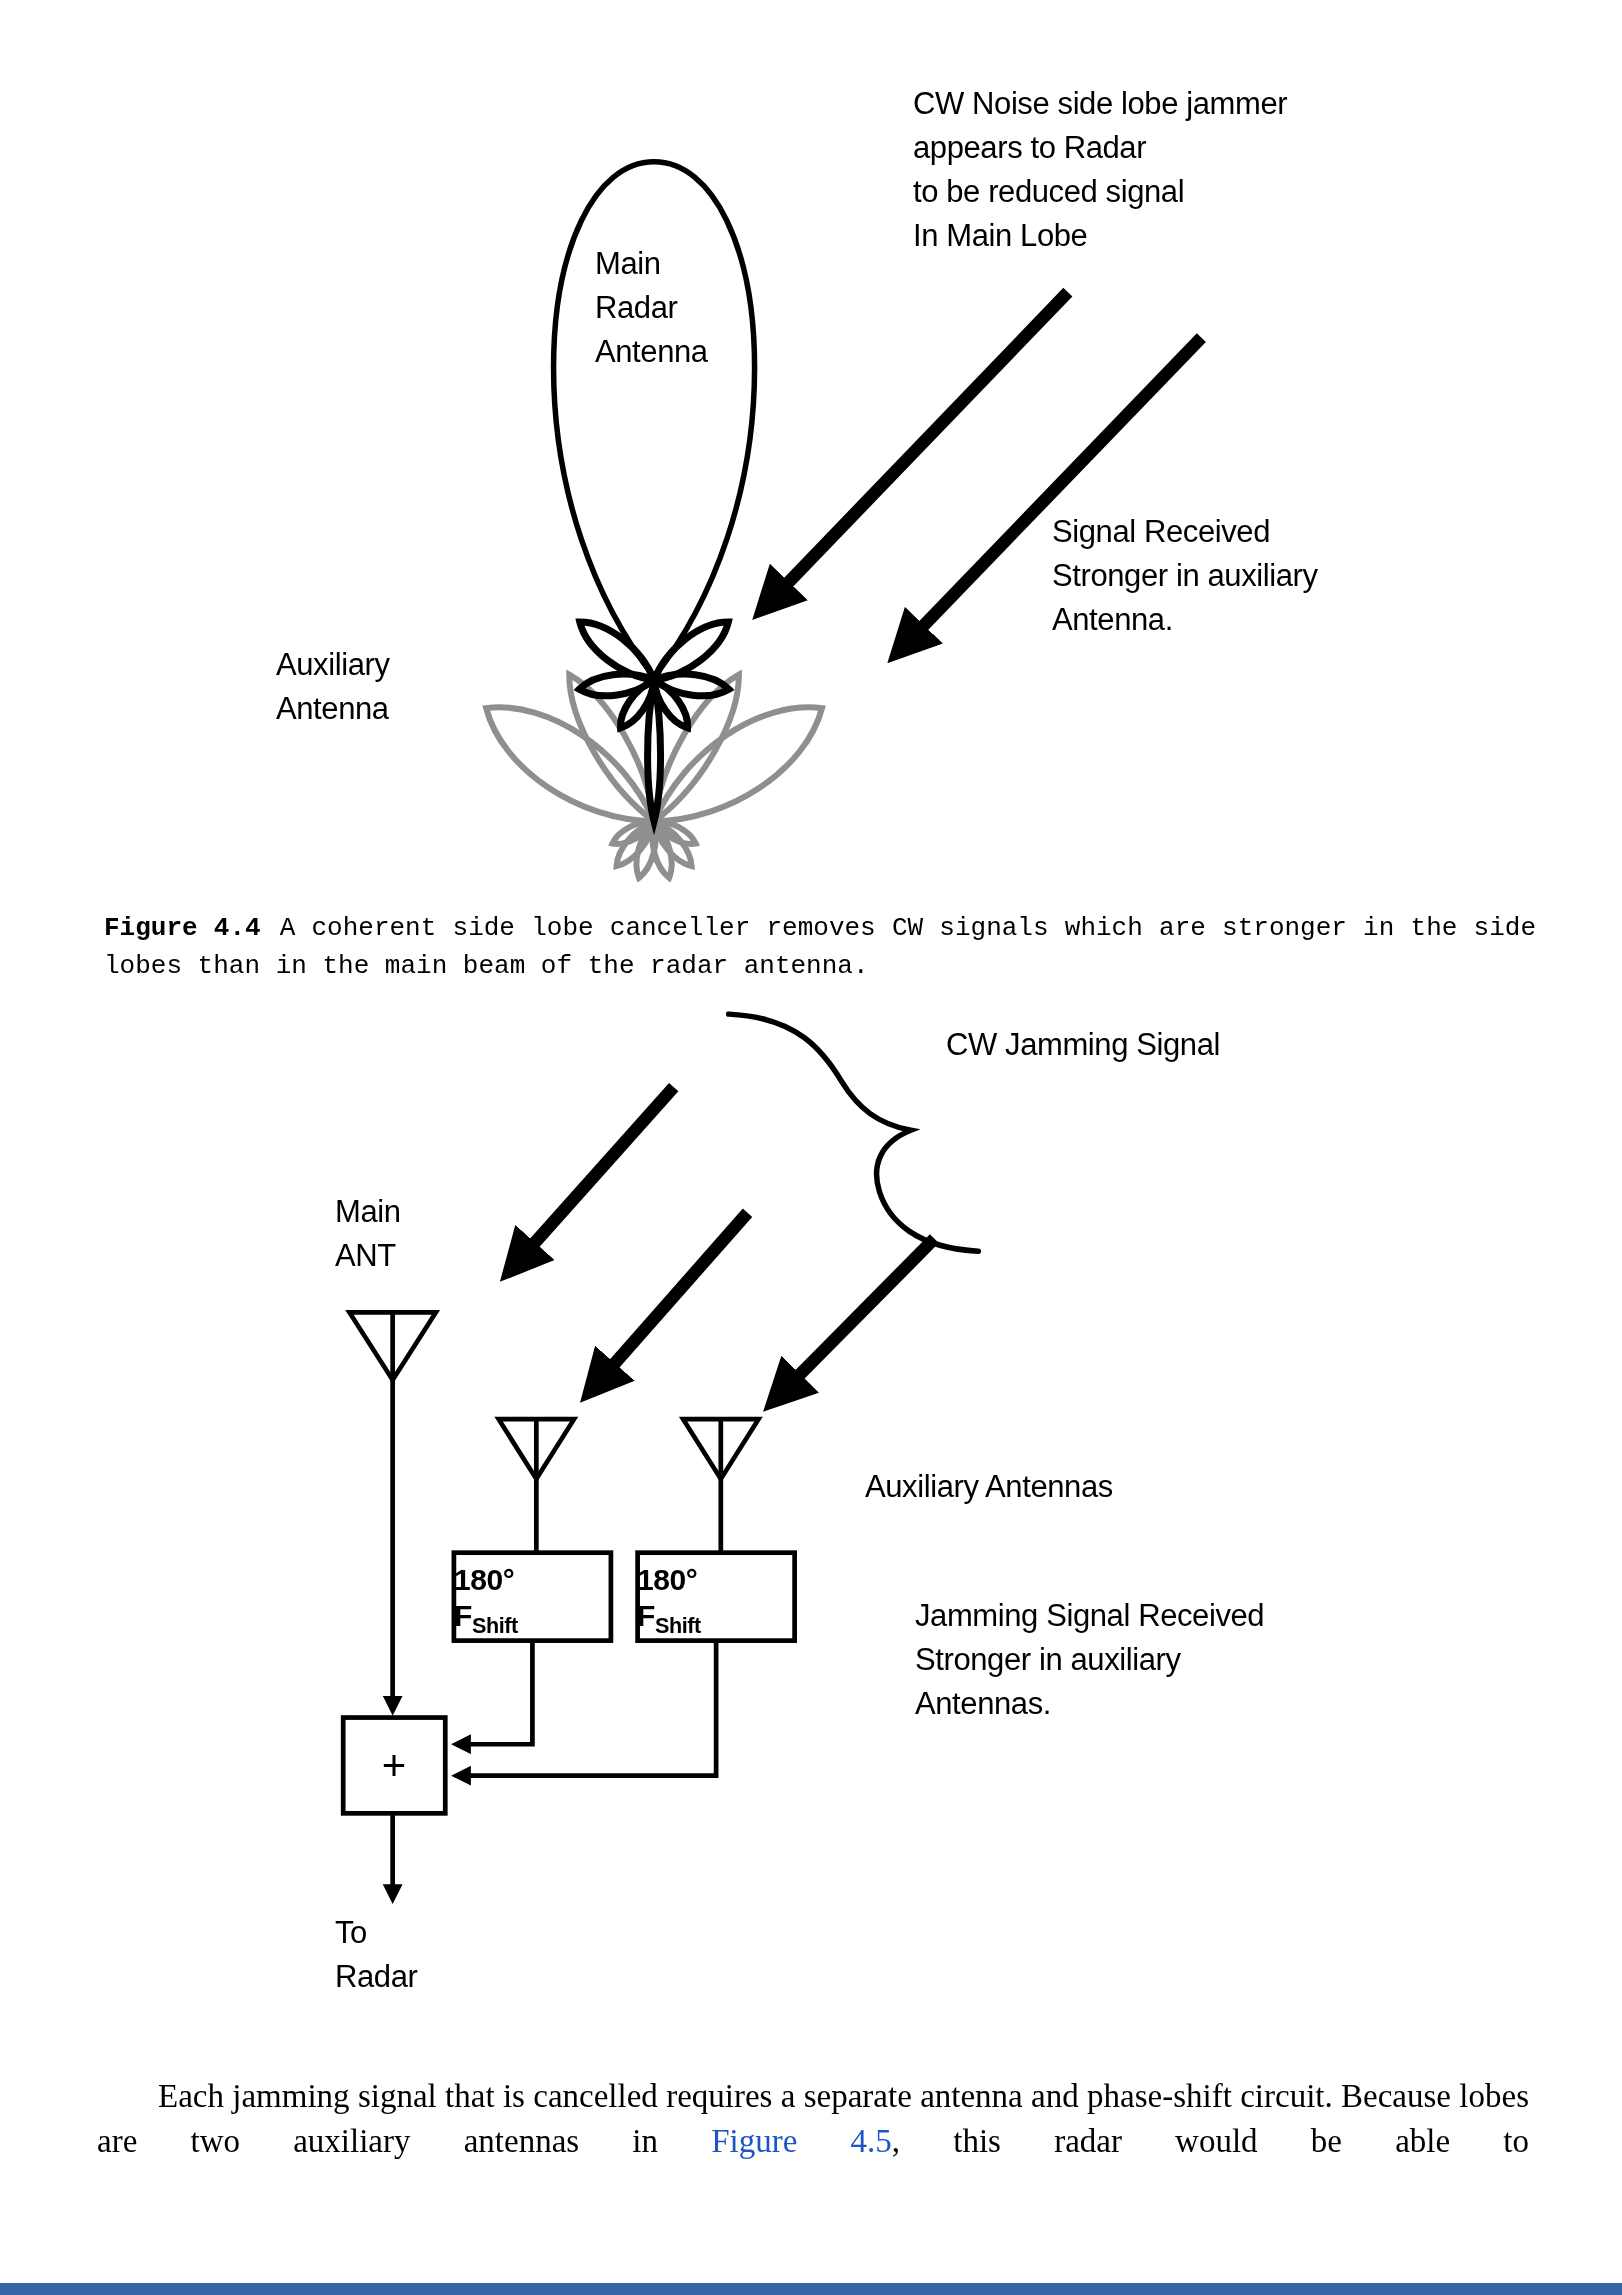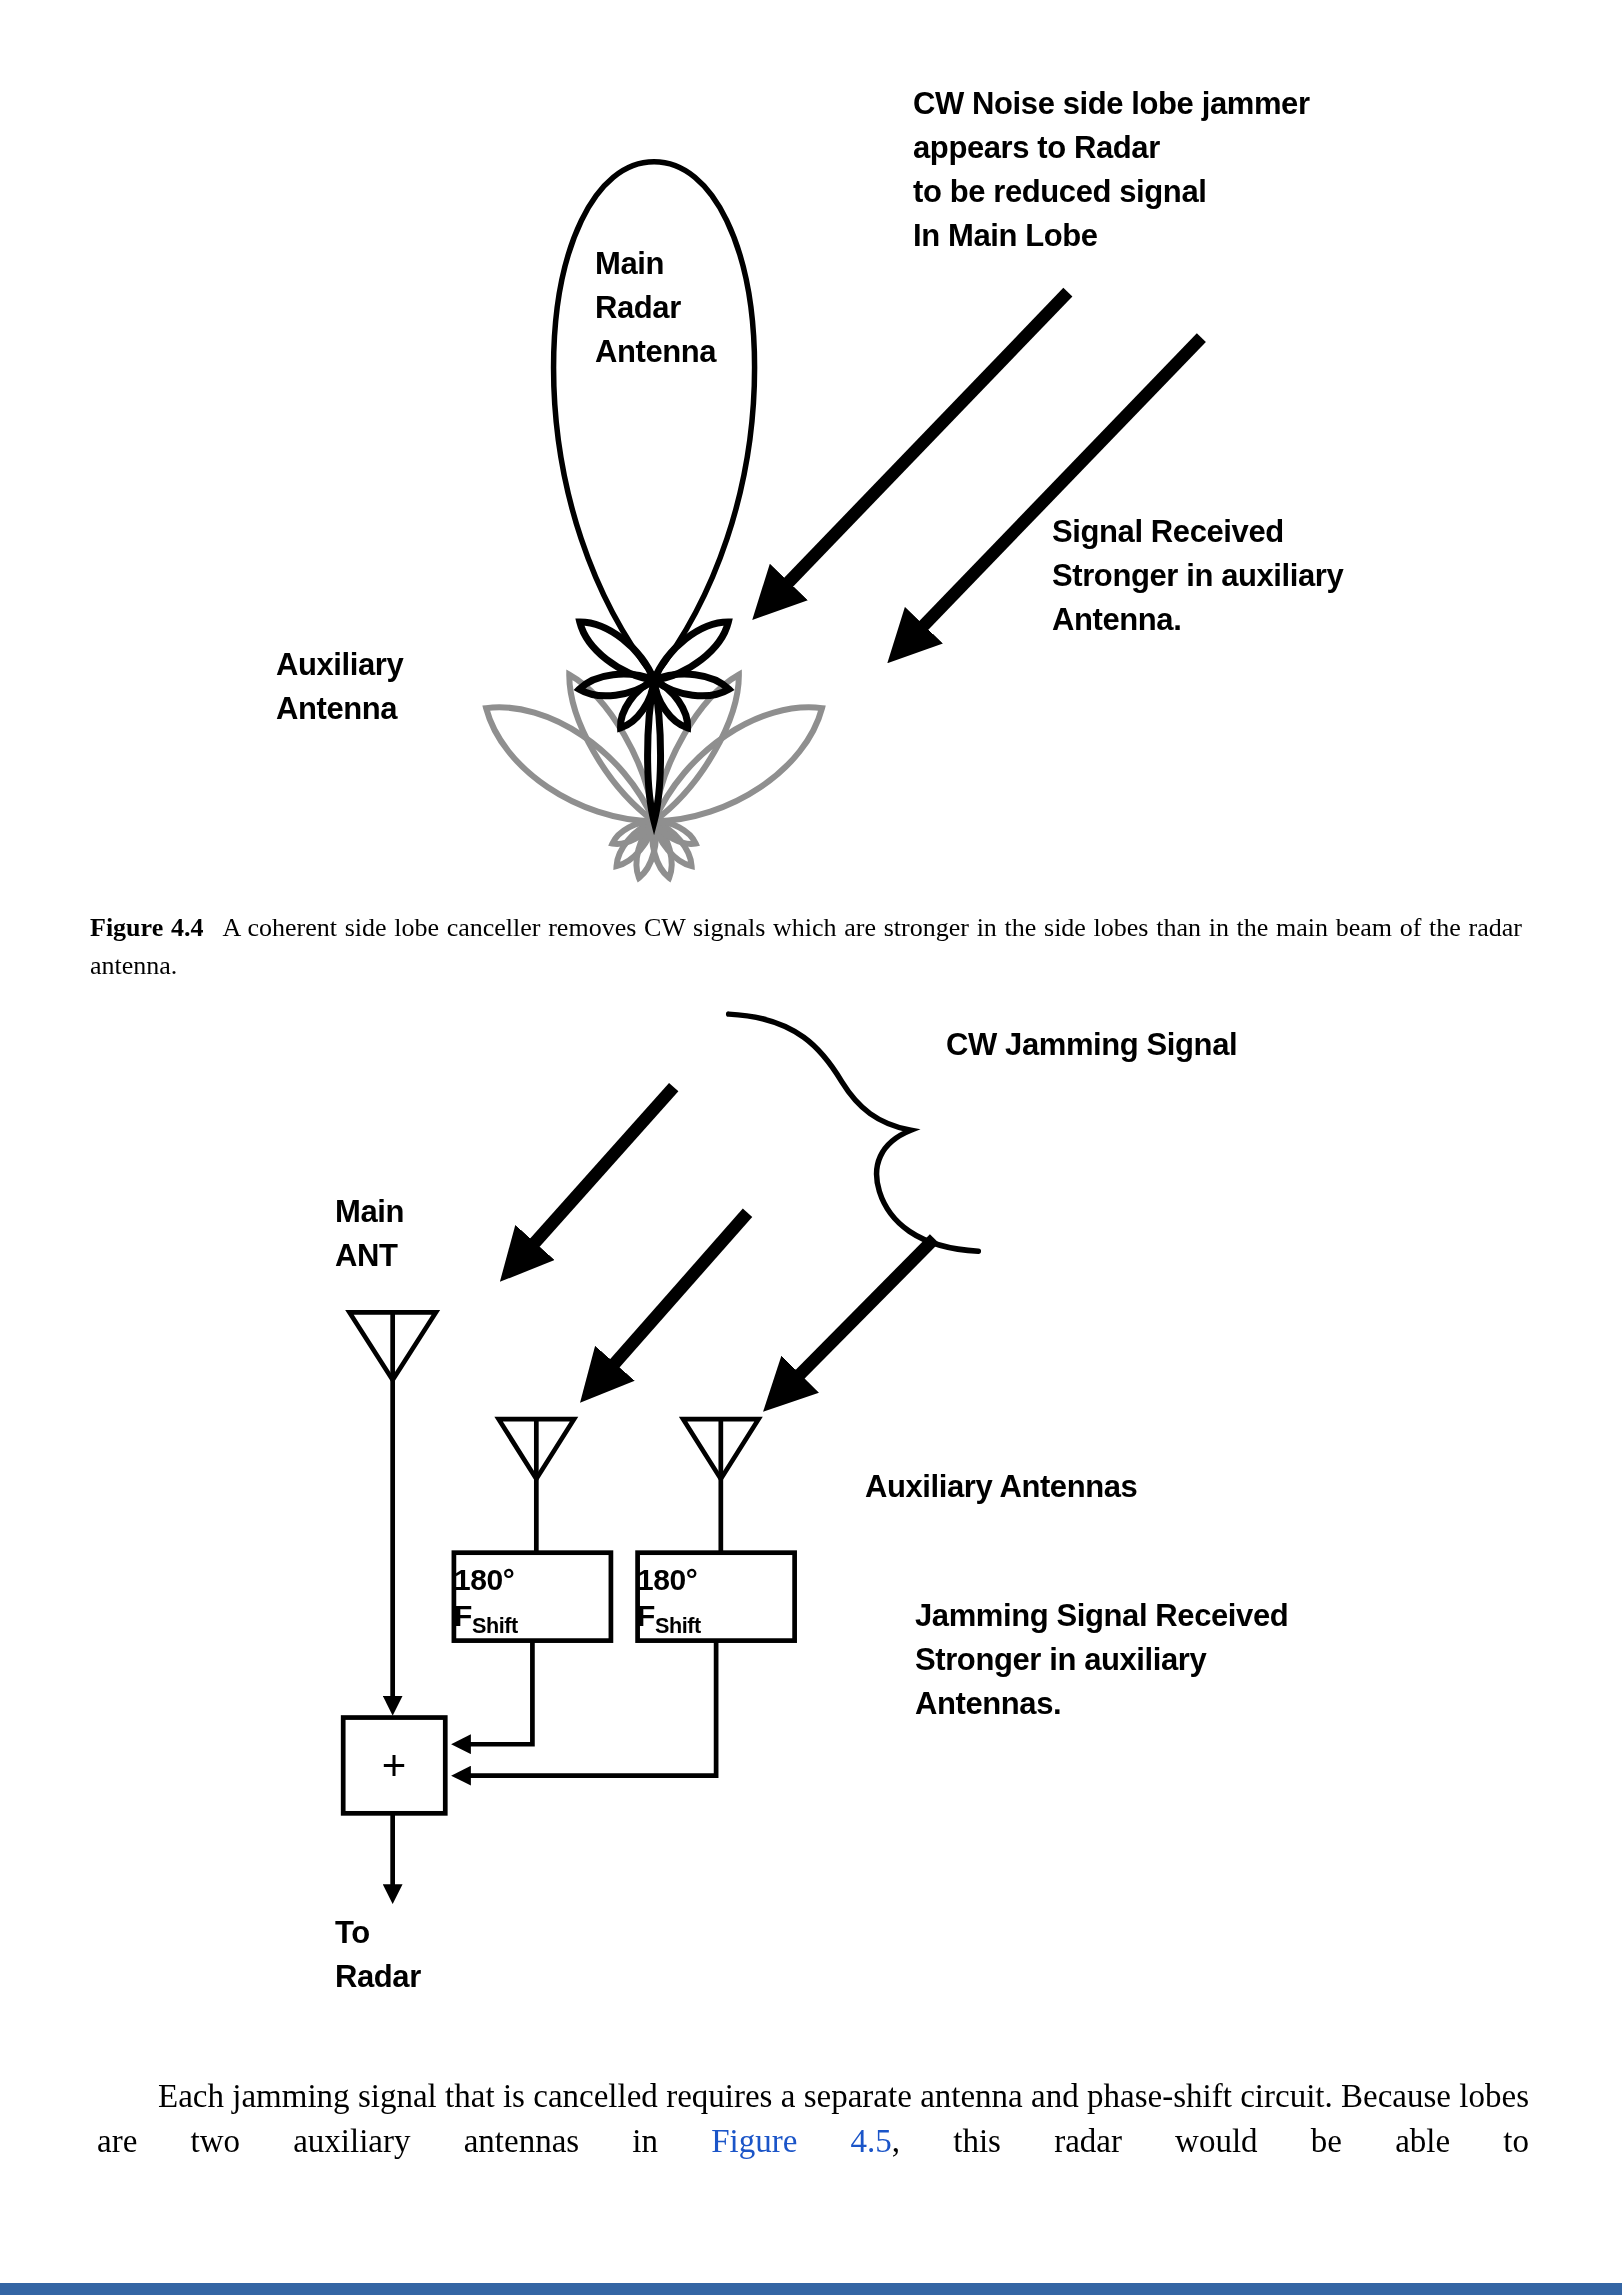--- a/index.html
+++ b/index.html
@@ -3,33 +3,33 @@
 <meta charset="utf-8">
 <style>
   html,body{margin:0;padding:0;background:#ffffff;}
   .page{position:relative;width:1623px;height:2295px;background:#fff;color:#000;overflow:hidden;}
   .abs{position:absolute;}
 
   
   .lbl{
     position:absolute;
     font-family:"Liberation Sans",sans-serif;
-    font-weight:bold;
+    font-weight:normal;
     font-size:31px;
     line-height:44px;
     letter-spacing:-0.4px;
     white-space:pre-line;
     color:#000;
   }
   .center{}
 
   
   .caption{
-    position:absolute;left:90px;width:1432px;
-    font-family:Liberation Serif, serif;
+    position:absolute;left:104px;width:1432px;
+    font-family:Liberation Mono, monospace;
     font-size:26px;line-height:38px;
     text-align:justify;color:#000;
   }
   .cap-num{font-weight:bold;margin-right:19px;}
 
   .body-par{
     position:absolute;left:97px;top:2074px;width:1432px;
     font-family:"Liberation Serif",serif;
     font-size:33px;line-height:45px;
     text-align:justify;text-align-last:justify;

